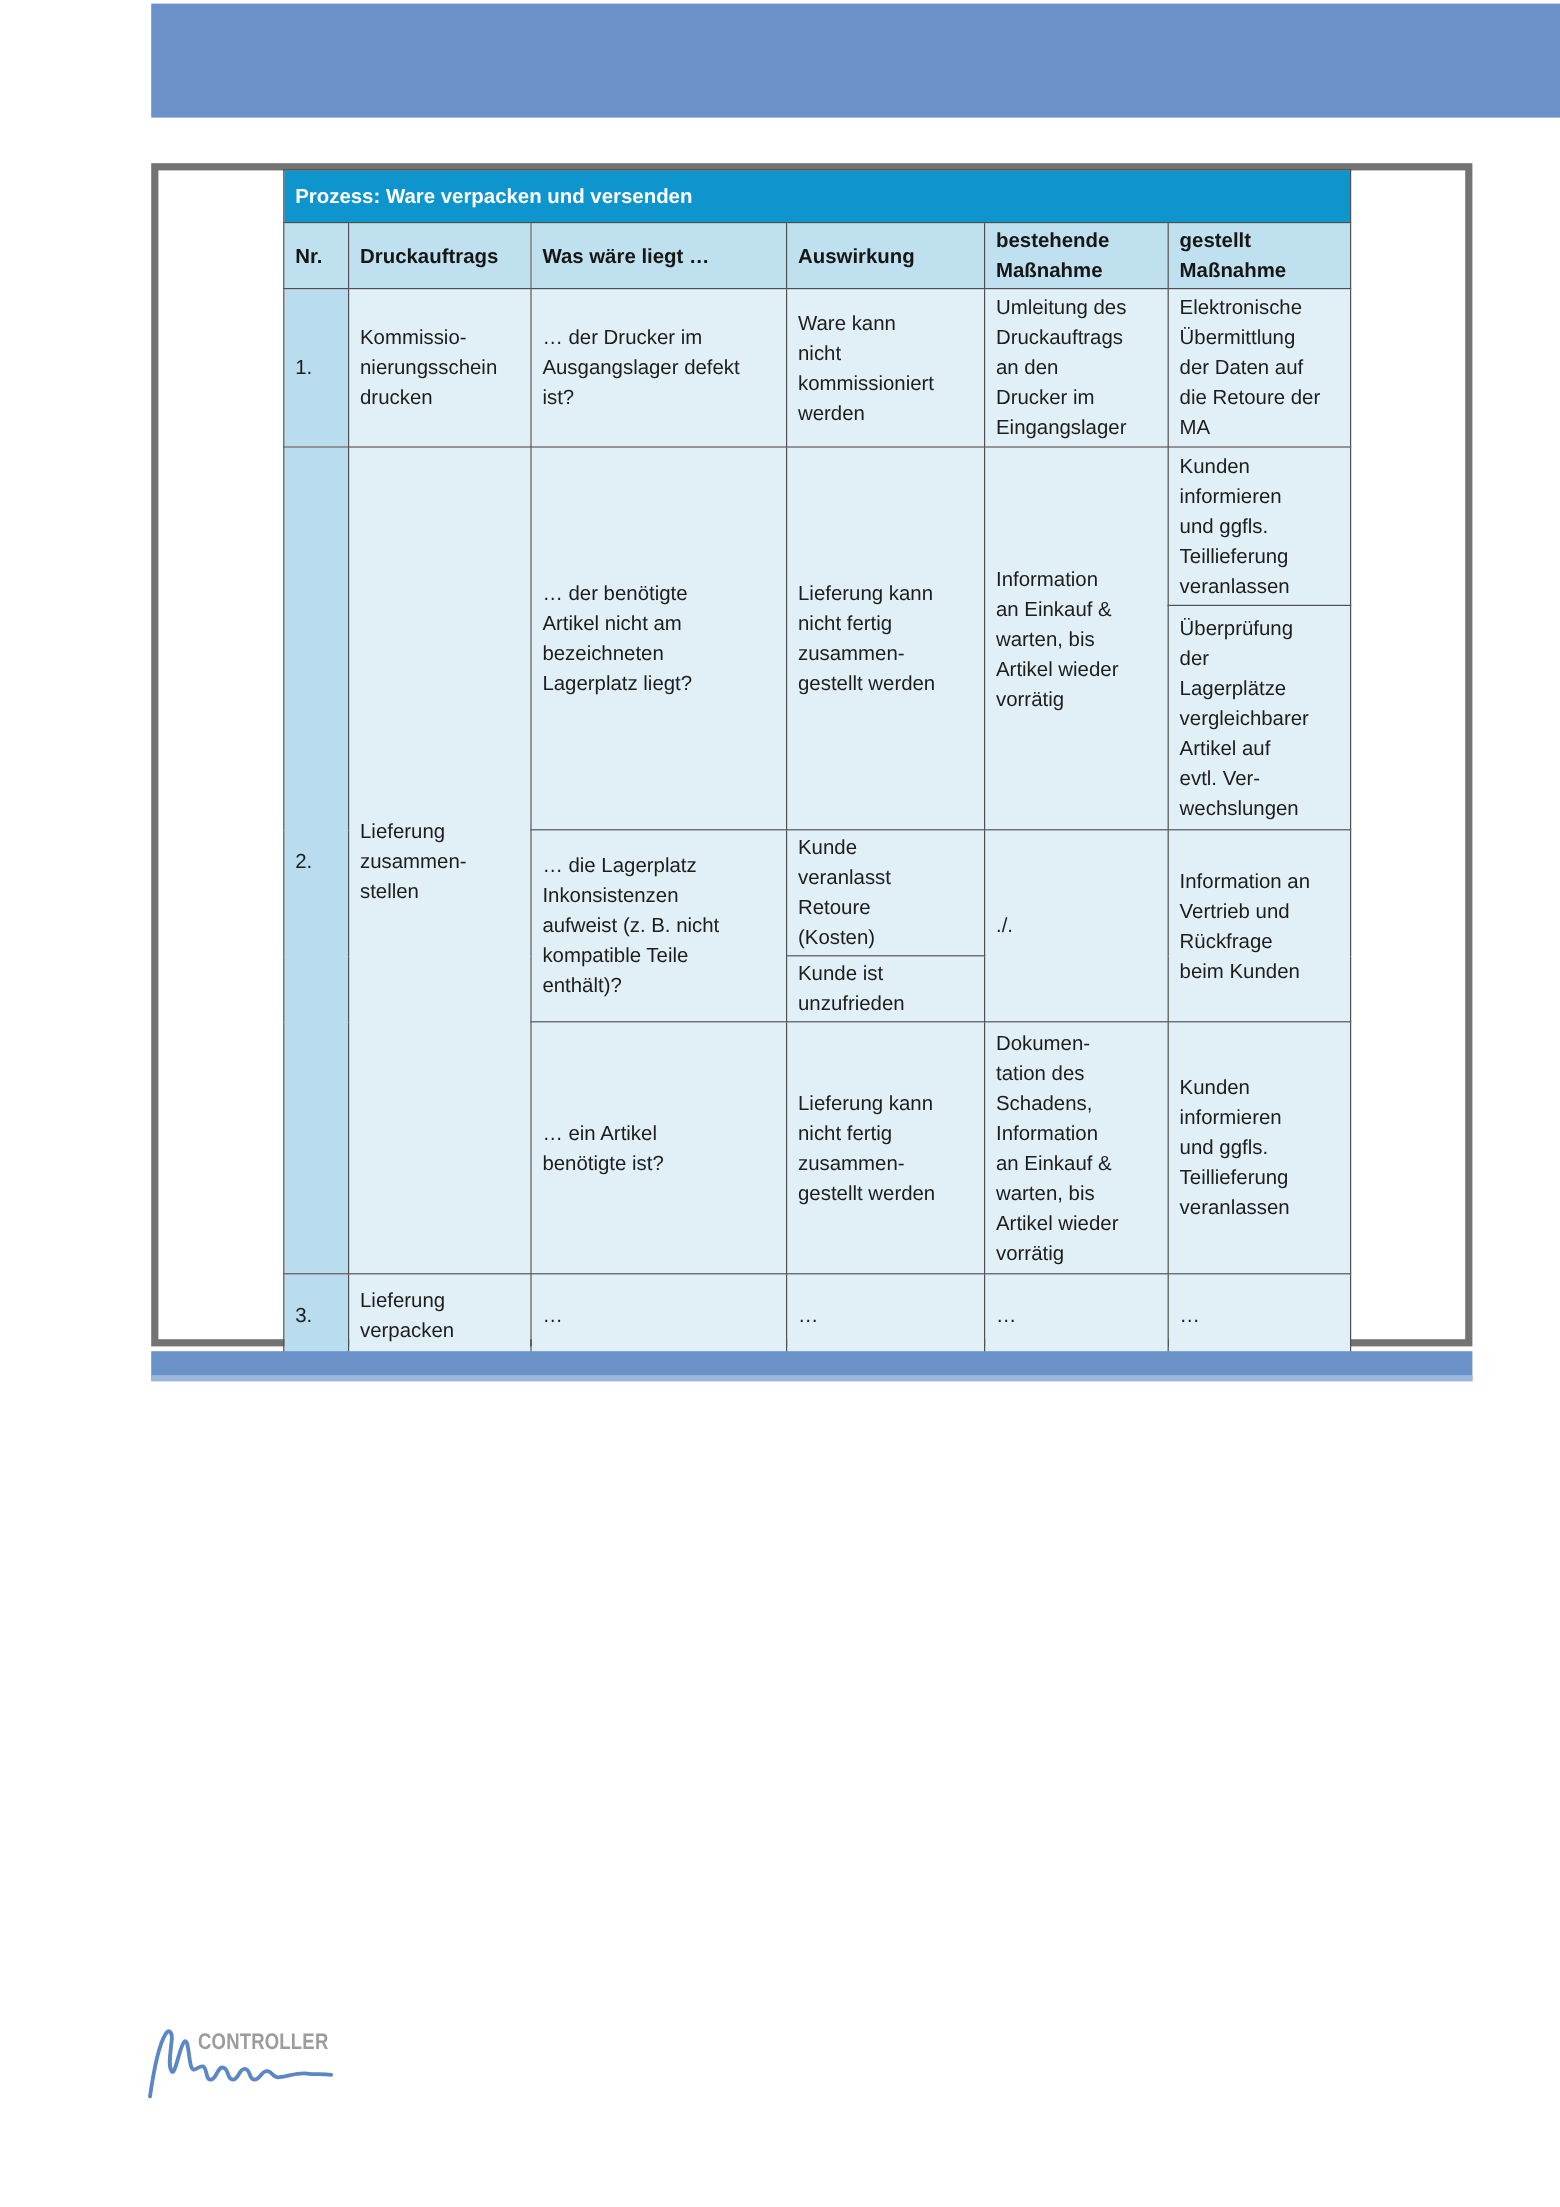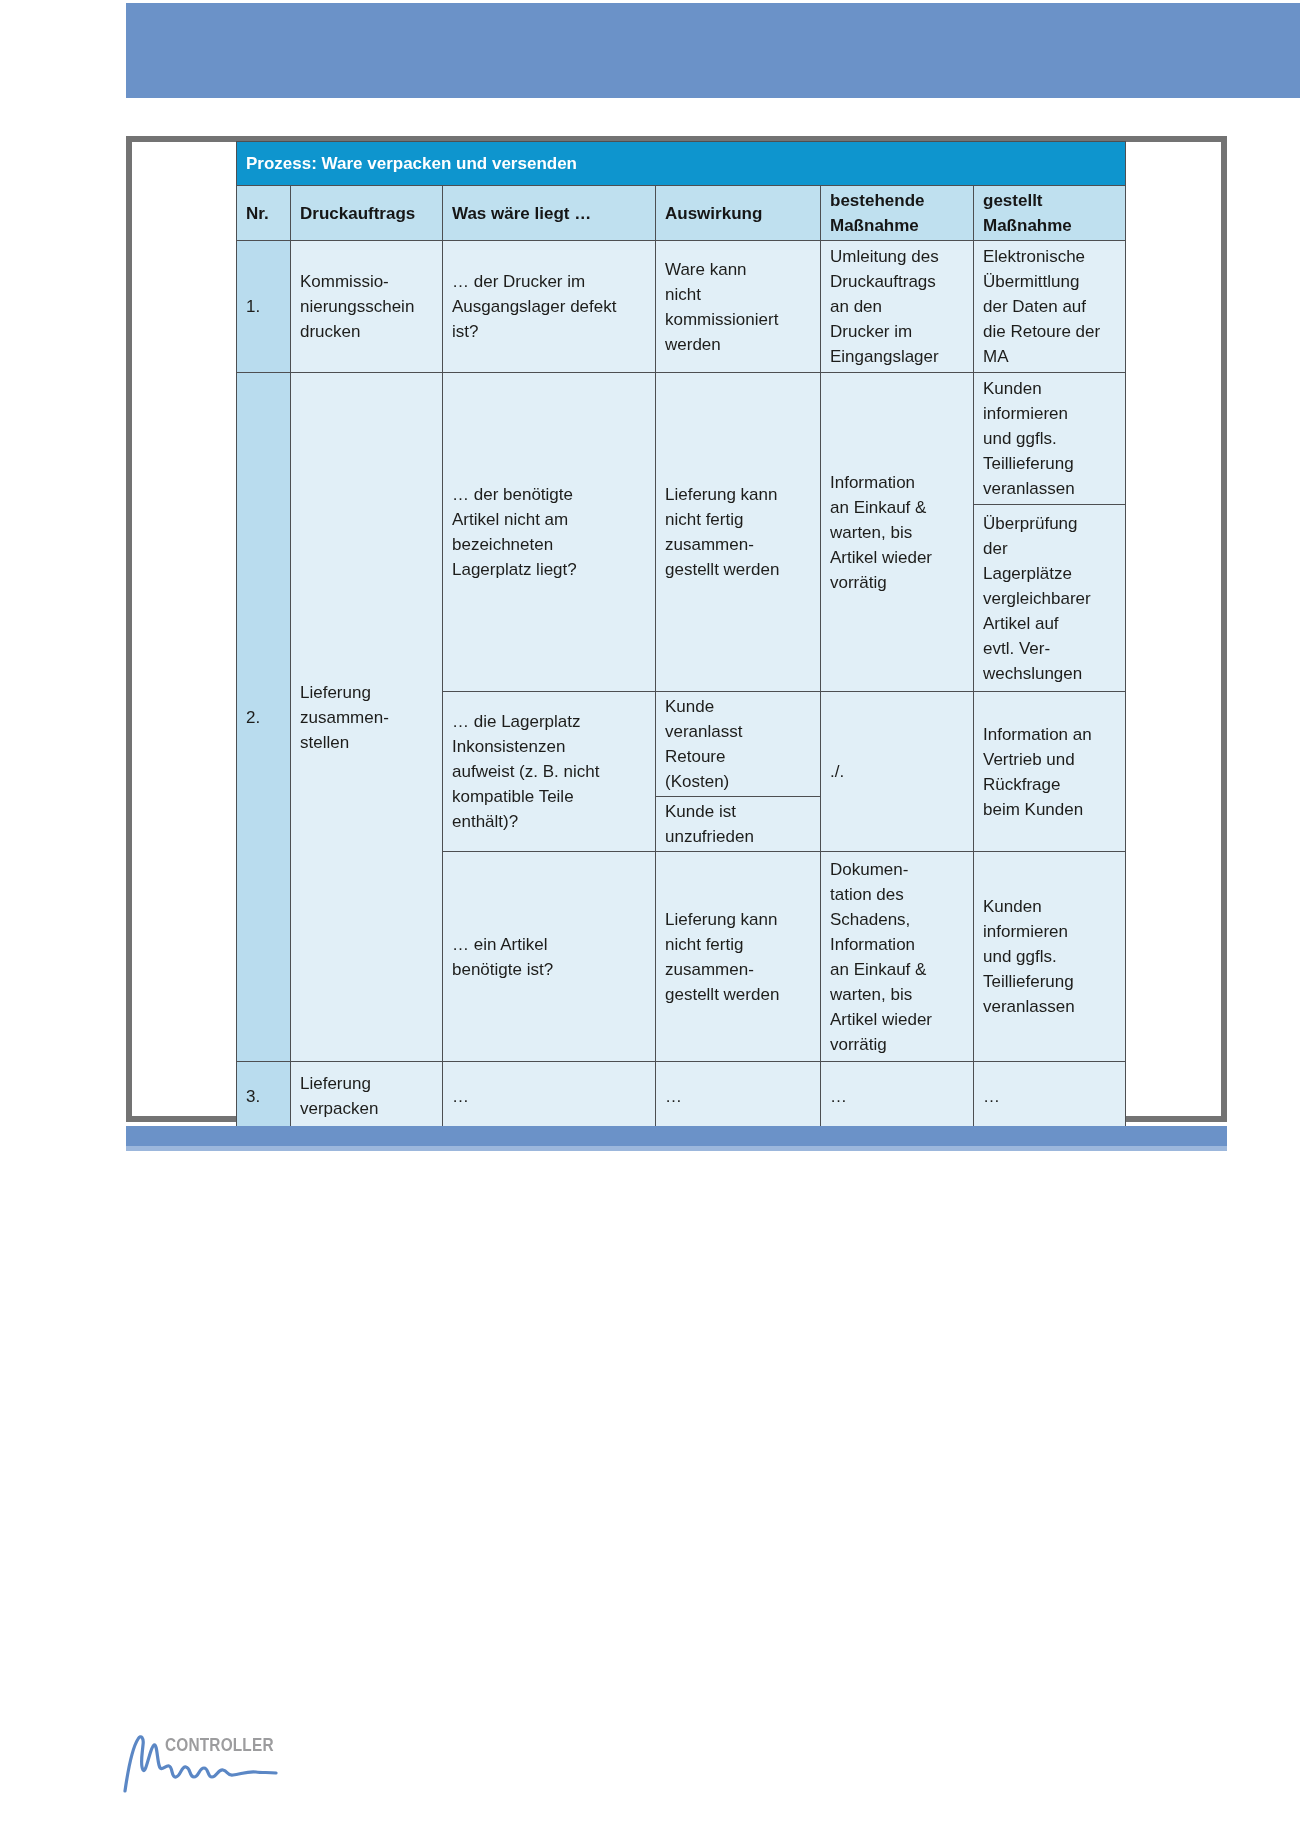--- a/index.html
+++ b/index.html
@@ -61,21 +61,21 @@
   tr.r23{height:104px}
   tr.r24{height:55px}
   tr.r25{height:210px}
   tr.rE{height:69px}
   .bottom-bar{
     position:absolute;left:126px;top:1126px;width:1101px;height:20px;
     background:var(--banner-blue);
     border-bottom:5px solid var(--banner-edge);
   }
   .logo{
-    position:absolute;left:121px;top:1732px;width:170px;height:64px;
+    position:absolute;left:121px;top:1688px;width:170px;height:64px;
   }
   .logo-wordmark{
     position:absolute;left:44px;top:2px;
     font-weight:bold;font-size:17.5px;letter-spacing:0.2px;
     color:var(--logo-gray);
     transform:scaleX(0.88) scaleY(1.08);transform-origin:left top;
     white-space:nowrap;
   }
   .logo-script{position:absolute;left:0;top:0;width:170px;height:64px;}
   .sr{position:absolute;width:1px;height:1px;overflow:hidden;clip:rect(0 0 0 0);}

